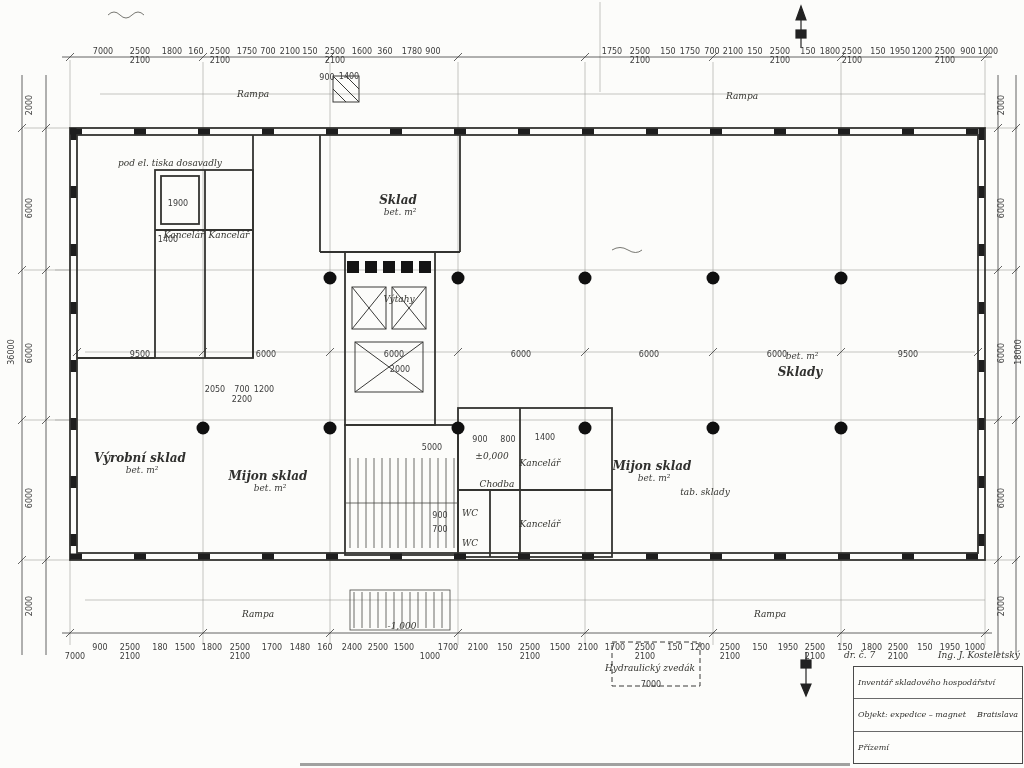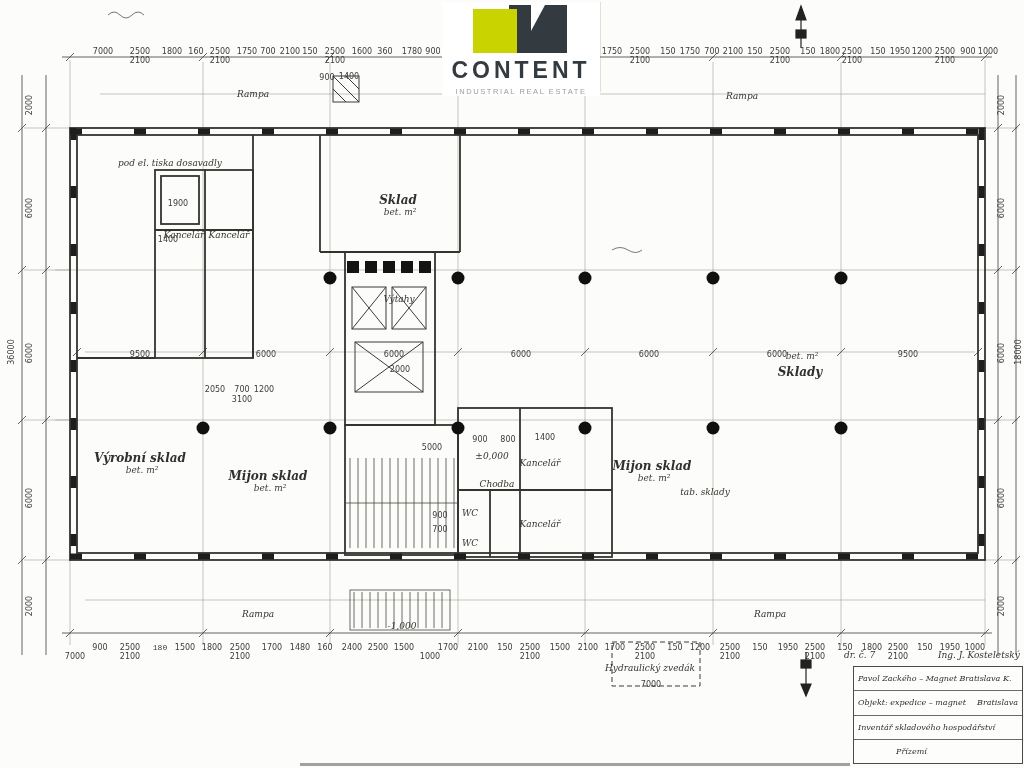--- a/index.html
+++ b/index.html
@@ -24,21 +24,21 @@
   .k-a{font:italic 9px "DejaVu Serif",serif;color:#3a3a38;}
   .k-n{font:italic 9px "DejaVu Serif",serif;color:#34342f;}
   .k-c{width:13px;height:13px;background:#101010;border-radius:50%;}
   .k-b{width:12px;height:12px;background:#141414;}
   
   .titleblock{position:absolute;left:853px;top:666px;width:168px;height:96px;
               border:1.5px solid #4a4a4a;background:#fdfdfb;display:flex;flex-direction:column;
               font:italic 8px "DejaVu Serif",serif;color:#2f2f2c;z-index:4;}
   .tb-row{flex:1;border-bottom:1px solid #6a6a6a;display:flex;align-items:center;
           justify-content:space-between;gap:6px;padding:1px 4px;overflow:hidden;}
-  .tb-row:last-child{border-bottom:none;margin-left:38px;}
+  .tb-row:last-child{border-bottom:none;}
   .tb-note{position:absolute;font:italic 9px "DejaVu Serif",serif;color:#33332f;z-index:4;}
   .tb-note-left{left:844px;top:650px;}
   .tb-note-right{left:938px;top:650px;}
   .scan-edge{position:absolute;left:300px;top:763px;width:550px;height:3px;background:#555;opacity:.55;}
 </style>
 </head>
 <body>
 
 <div class="page">
 
@@ -162,21 +162,21 @@
       <span class="lbl k-d" style="left: 900px; top: 44px;">1950</span>
       <span class="lbl k-d" style="left: 922px; top: 44px;">1200</span>
       <span class="lbl k-d" style="left: 945px; top: 44px;">2500</span>
       <span class="lbl k-d" style="left: 945px; top: 53px;">2100</span>
       <span class="lbl k-d" style="left: 968px; top: 44px;">900</span>
       <span class="lbl k-d" style="left: 988px; top: 44px;">1000</span>
       <span class="lbl k-d" style="left: 75px; top: 649px;">7000</span>
       <span class="lbl k-d" style="left: 100px; top: 640px;">900</span>
       <span class="lbl k-d" style="left: 130px; top: 640px;">2500</span>
       <span class="lbl k-d" style="left: 130px; top: 649px;">2100</span>
-      <span class="lbl k-d" style="left: 160px; top: 640px; font-family: Liberation Mono, monospace;">180</span>
+      <span class="lbl k-d" style="left: 160px; top: 640px;">180</span>
       <span class="lbl k-d" style="left: 185px; top: 640px;">1500</span>
       <span class="lbl k-d" style="left: 212px; top: 640px;">1800</span>
       <span class="lbl k-d" style="left: 240px; top: 640px;">2500</span>
       <span class="lbl k-d" style="left: 240px; top: 649px;">2100</span>
       <span class="lbl k-d" style="left: 272px; top: 640px;">1700</span>
       <span class="lbl k-d" style="left: 300px; top: 640px;">1480</span>
       <span class="lbl k-d" style="left: 325px; top: 640px;">160</span>
       <span class="lbl k-d" style="left: 352px; top: 640px;">2400</span>
       <span class="lbl k-d" style="left: 378px; top: 640px;">2500</span>
       <span class="lbl k-d" style="left: 404px; top: 640px;">1500</span>
@@ -228,21 +228,21 @@
       <span class="lbl k-d" style="left: 400px; top: 362px;">2000</span>
       <span class="lbl k-d" style="left: 432px; top: 440px;">5000</span>
       <span class="lbl k-d" style="left: 480px; top: 432px;">900</span>
       <span class="lbl k-d" style="left: 508px; top: 432px;">800</span>
       <span class="lbl k-d" style="left: 545px; top: 430px;">1400</span>
       <span class="lbl k-d" style="left: 440px; top: 508px;">900</span>
       <span class="lbl k-d" style="left: 440px; top: 522px;">700</span>
       <span class="lbl k-d" style="left: 215px; top: 382px;">2050</span>
       <span class="lbl k-d" style="left: 242px; top: 382px;">700</span>
       <span class="lbl k-d" style="left: 264px; top: 382px;">1200</span>
-      <span class="lbl k-d" style="left: 242px; top: 392px;">3100</span>
+      <span class="lbl k-d" style="left: 242px; top: 392px;">2200</span>
       <span class="lbl k-d" style="left: 168px; top: 232px;">1400</span>
       <span class="lbl k-d" style="left: 178px; top: 196px;">1900</span>
       <span class="lbl k-d" style="left: 349px; top: 69px;">1400</span>
       <span class="lbl k-d" style="left: 327px; top: 70px;">900</span>
       <span class="lbl k-d" style="left: 651px; top: 677px;">7000</span>
       <span class="lbl k-r" style="left: 398px; top: 192px;">Sklad</span>
       <span class="lbl k-a" style="left: 400px; top: 204px;">bet. m²</span>
       <span class="lbl k-r" style="left: 800px; top: 336px; margin-top: 28px;">Sklady</span>
       <span class="lbl k-a" style="left: 802px; top: 348px;">bet. m²</span>
       <span class="lbl k-r" style="left: 140px; top: 450px;">Výrobní sklad</span>
@@ -279,43 +279,31 @@
       <span class="lbl k-c" style="left: 585px; top: 420px;"></span>
       <span class="lbl k-c" style="left: 713px; top: 420px;"></span>
       <span class="lbl k-c" style="left: 841px; top: 420px;"></span>
       <span class="lbl k-b" style="left: 353px; top: 259px;"></span>
       <span class="lbl k-b" style="left: 371px; top: 259px;"></span>
       <span class="lbl k-b" style="left: 389px; top: 259px;"></span>
       <span class="lbl k-b" style="left: 407px; top: 259px;"></span>
       <span class="lbl k-b" style="left: 425px; top: 259px;"></span>
     </div>
 
-  <div class="logo">
-    <svg class="logo-mark" width="96" height="50" viewBox="0 0 96 50">
-      <rect x="36" y="0" width="58" height="48" fill="#333b40"></rect>
-      <polygon points="58,0 72,0 58,26" fill="#ffffff"></polygon>
-      <rect x="0" y="4" width="44" height="44" fill="#c8d300"></rect>
-    </svg>
-    <div class="logo-name">CONTENT</div>
-    <div class="logo-tag">INDUSTRIAL REAL ESTATE</div>
-  </div>
 
   <div class="tb-note tb-note-left">dr. č. 7</div>
   <div class="tb-note tb-note-right">Ing. J. Kosteletský</div>
 
   <div class="titleblock">
     <div class="tb-row">
-      <span>Pavol Zackého – Magnet Bratislava K.</span>
+      <span>Inventář skladového hospodářství</span>
     </div>
     <div class="tb-row">
       <span>Objekt: expedice – magnet</span>
       <span>Bratislava</span>
     </div>
     <div class="tb-row">
-      <span>Inventář skladového hospodářství</span>
-    </div>
-    <div class="tb-row">
       <span>Přízemí</span>
     </div>
   </div>
 
   <div class="scan-edge"></div>
 </div>
 
 </body></html>

